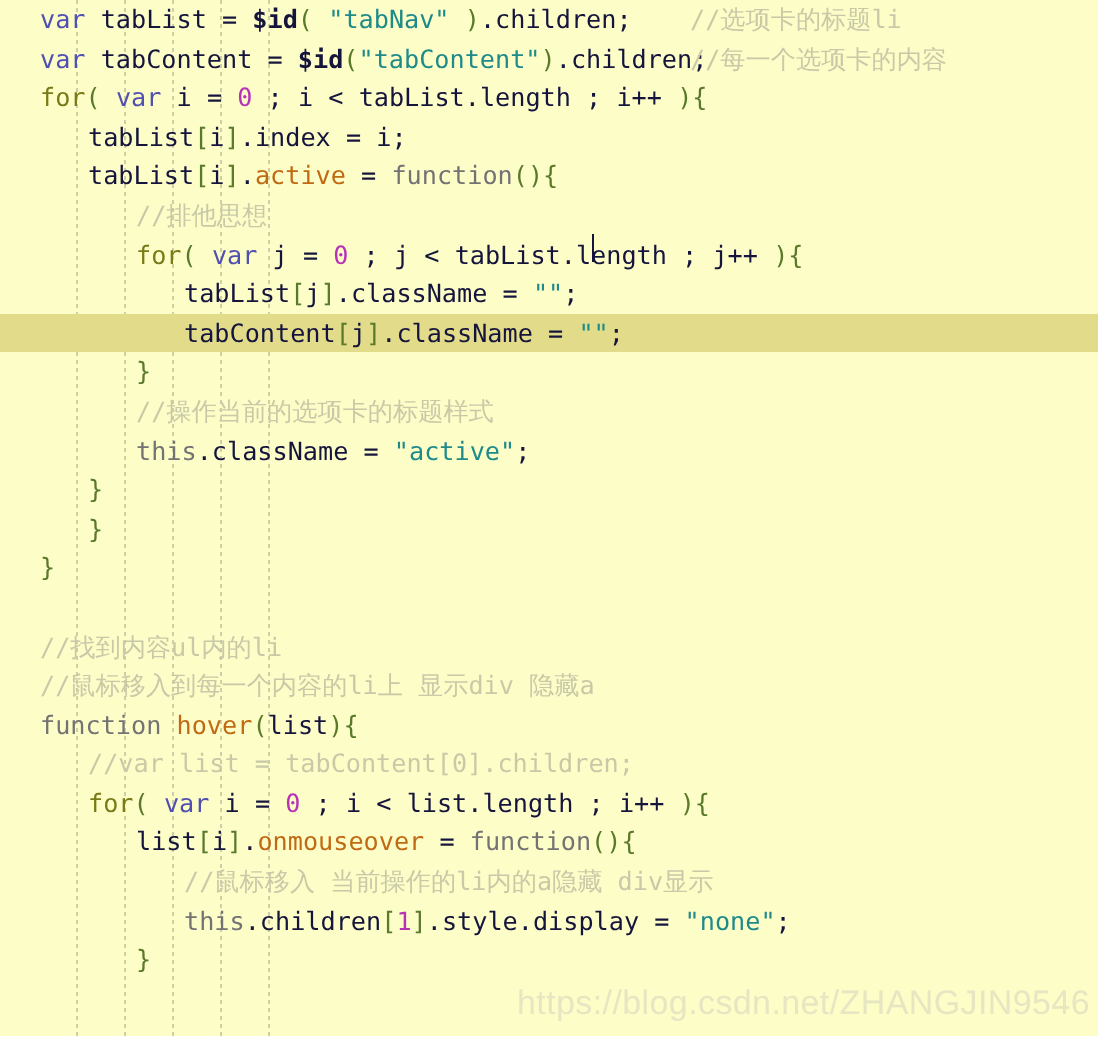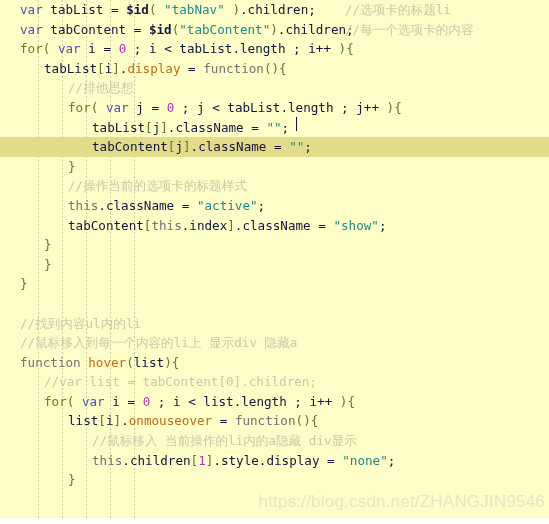--- a/index.html
+++ b/index.html
@@ -117,29 +117,29 @@
         <div class="guide" style="left: 62px;"></div>
         <div class="guide" style="left: 86px;"></div>
         <div class="guide" style="left: 110px;"></div>
         <div class="guide" style="left: 134px;"></div>
       </div>
 
     <div id="lines">
         <div class="ln"><span style="padding-left: 0px;"><span class="kwv">var</span><span class="op"> </span><span class="id">tabList</span><span class="op"> = </span><span class="idb">$id</span><span class="brc">(</span><span class="op"> </span><span class="str">"tabNav"</span><span class="op"> </span><span class="brc">)</span><span class="id">.children</span><span class="op">;</span></span><span class="tail" style="left: 345px;">//选项卡的标题li</span></div>
         <div class="ln"><span style="padding-left: 0px;"><span class="kwv">var</span><span class="op"> </span><span class="id">tabContent</span><span class="op"> = </span><span class="idb">$id</span><span class="brc">(</span><span class="str">"tabContent"</span><span class="brc">)</span><span class="id">.children</span><span class="op">;</span></span><span class="tail" style="left: 345px;">//每一个选项卡的内容</span></div>
         <div class="ln"><span style="padding-left: 0px;"><span class="kw">for</span><span class="brc">(</span><span class="op"> </span><span class="kwv">var</span><span class="op"> </span><span class="id">i</span><span class="op"> = </span><span class="num">0</span><span class="op"> ; </span><span class="id">i</span><span class="op"> &lt; </span><span class="id">tabList.length</span><span class="op"> ; </span><span class="id">i++</span><span class="op"> </span><span class="brc">){</span></span></div>
-        <div class="ln"><span style="padding-left: 24px;"><span class="id">tabList</span><span class="brc">[</span><span class="id">i</span><span class="brc">]</span><span class="op">.</span><span class="fn">display</span><span class="op"> = </span><span class="kwf">function</span><span class="brc">(){</span></span></div>
+        <div class="ln"><span style="padding-left: 24px;"><span class="id">tabList</span><span class="brc">[</span><span class="id">i</span><span class="brc">]</span><span class="id">.index</span><span class="op"> = </span><span class="id">i</span><span class="op">;</span></span></div>
+        <div class="ln"><span style="padding-left: 24px;"><span class="id">tabList</span><span class="brc">[</span><span class="id">i</span><span class="brc">]</span><span class="op">.</span><span class="fn">active</span><span class="op"> = </span><span class="kwf">function</span><span class="brc">(){</span></span></div>
         <div class="ln"><span style="padding-left: 48px; margin-top: 32px;"><span class="com">//排他思想</span></span></div>
         <div class="ln"><span style="padding-left: 48px;"><span class="kw">for</span><span class="brc">(</span><span class="op"> </span><span class="kwv">var</span><span class="op"> </span><span class="id">j</span><span class="op"> = </span><span class="num">0</span><span class="op"> ; </span><span class="id">j</span><span class="op"> &lt; </span><span class="id">tabList.length</span><span class="op"> ; </span><span class="id">j++</span><span class="op"> </span><span class="brc">){</span></span></div>
         <div class="ln"><span style="padding-left: 72px;"><span class="id">tabList</span><span class="brc">[</span><span class="id">j</span><span class="brc">]</span><span class="id">.className</span><span class="op"> = </span><span class="str">""</span><span class="op">;</span></span></div>
         <div class="ln hl"><span style="padding-left: 72px;"><span class="id">tabContent</span><span class="brc">[</span><span class="id">j</span><span class="brc">]</span><span class="id">.className</span><span class="op"> = </span><span class="str">""</span><span class="op">;</span></span></div>
         <div class="ln"><span style="padding-left: 48px;"><span class="brc">}</span></span></div>
         <div class="ln"><span style="padding-left: 48px;"><span class="com">//操作当前的选项卡的标题样式</span></span></div>
         <div class="ln"><span style="padding-left: 48px;"><span class="kwf">this</span><span class="id">.className</span><span class="op"> = </span><span class="str">"active"</span><span class="op">;</span></span></div>
-        <div class="ln"><span style="padding-left: 48px;"><span class="id">tabContent</span><span class="brc">[</span><span class="kwf">this</span><span class="id">.index</span><span class="brc">]</span><span class="id">.className</span><span class="op"> = </span><span class="str">"show"</span><span class="op">;</span></span></div>
         <div class="ln"><span style="padding-left: 24px;"><span class="brc">}</span></span></div>
         <div class="ln"><span style="padding-left: 24px;"><span class="brc">}</span></span></div>
         <div class="ln"><span style="padding-left: 0px;"><span class="brc">}</span></span></div>
         <div class="ln"><span style="padding-left: 0px;"></span></div>
         <div class="ln"><span style="padding-left: 0px;"><span class="com">//找到内容ul内的li</span></span></div>
         <div class="ln"><span style="padding-left: 0px;"><span class="com">//鼠标移入到每一个内容的li上 显示div 隐藏a</span></span></div>
         <div class="ln"><span style="padding-left: 0px;"><span class="kwf">function</span><span class="op"> </span><span class="fn">hover</span><span class="brc">(</span><span class="id">list</span><span class="brc">){</span></span></div>
         <div class="ln"><span style="padding-left: 24px;"><span class="com">//var list = tabContent[0].children;</span></span></div>
         <div class="ln"><span style="padding-left: 24px;"><span class="kw">for</span><span class="brc">(</span><span class="op"> </span><span class="kwv">var</span><span class="op"> </span><span class="id">i</span><span class="op"> = </span><span class="num">0</span><span class="op"> ; </span><span class="id">i</span><span class="op"> &lt; </span><span class="id">list.length</span><span class="op"> ; </span><span class="id">i++</span><span class="op"> </span><span class="brc">){</span></span></div>
         <div class="ln"><span style="padding-left: 48px;"><span class="id">list</span><span class="brc">[</span><span class="id">i</span><span class="brc">]</span><span class="op">.</span><span class="fn">onmouseover</span><span class="op"> = </span><span class="kwf">function</span><span class="brc">(){</span></span></div>

